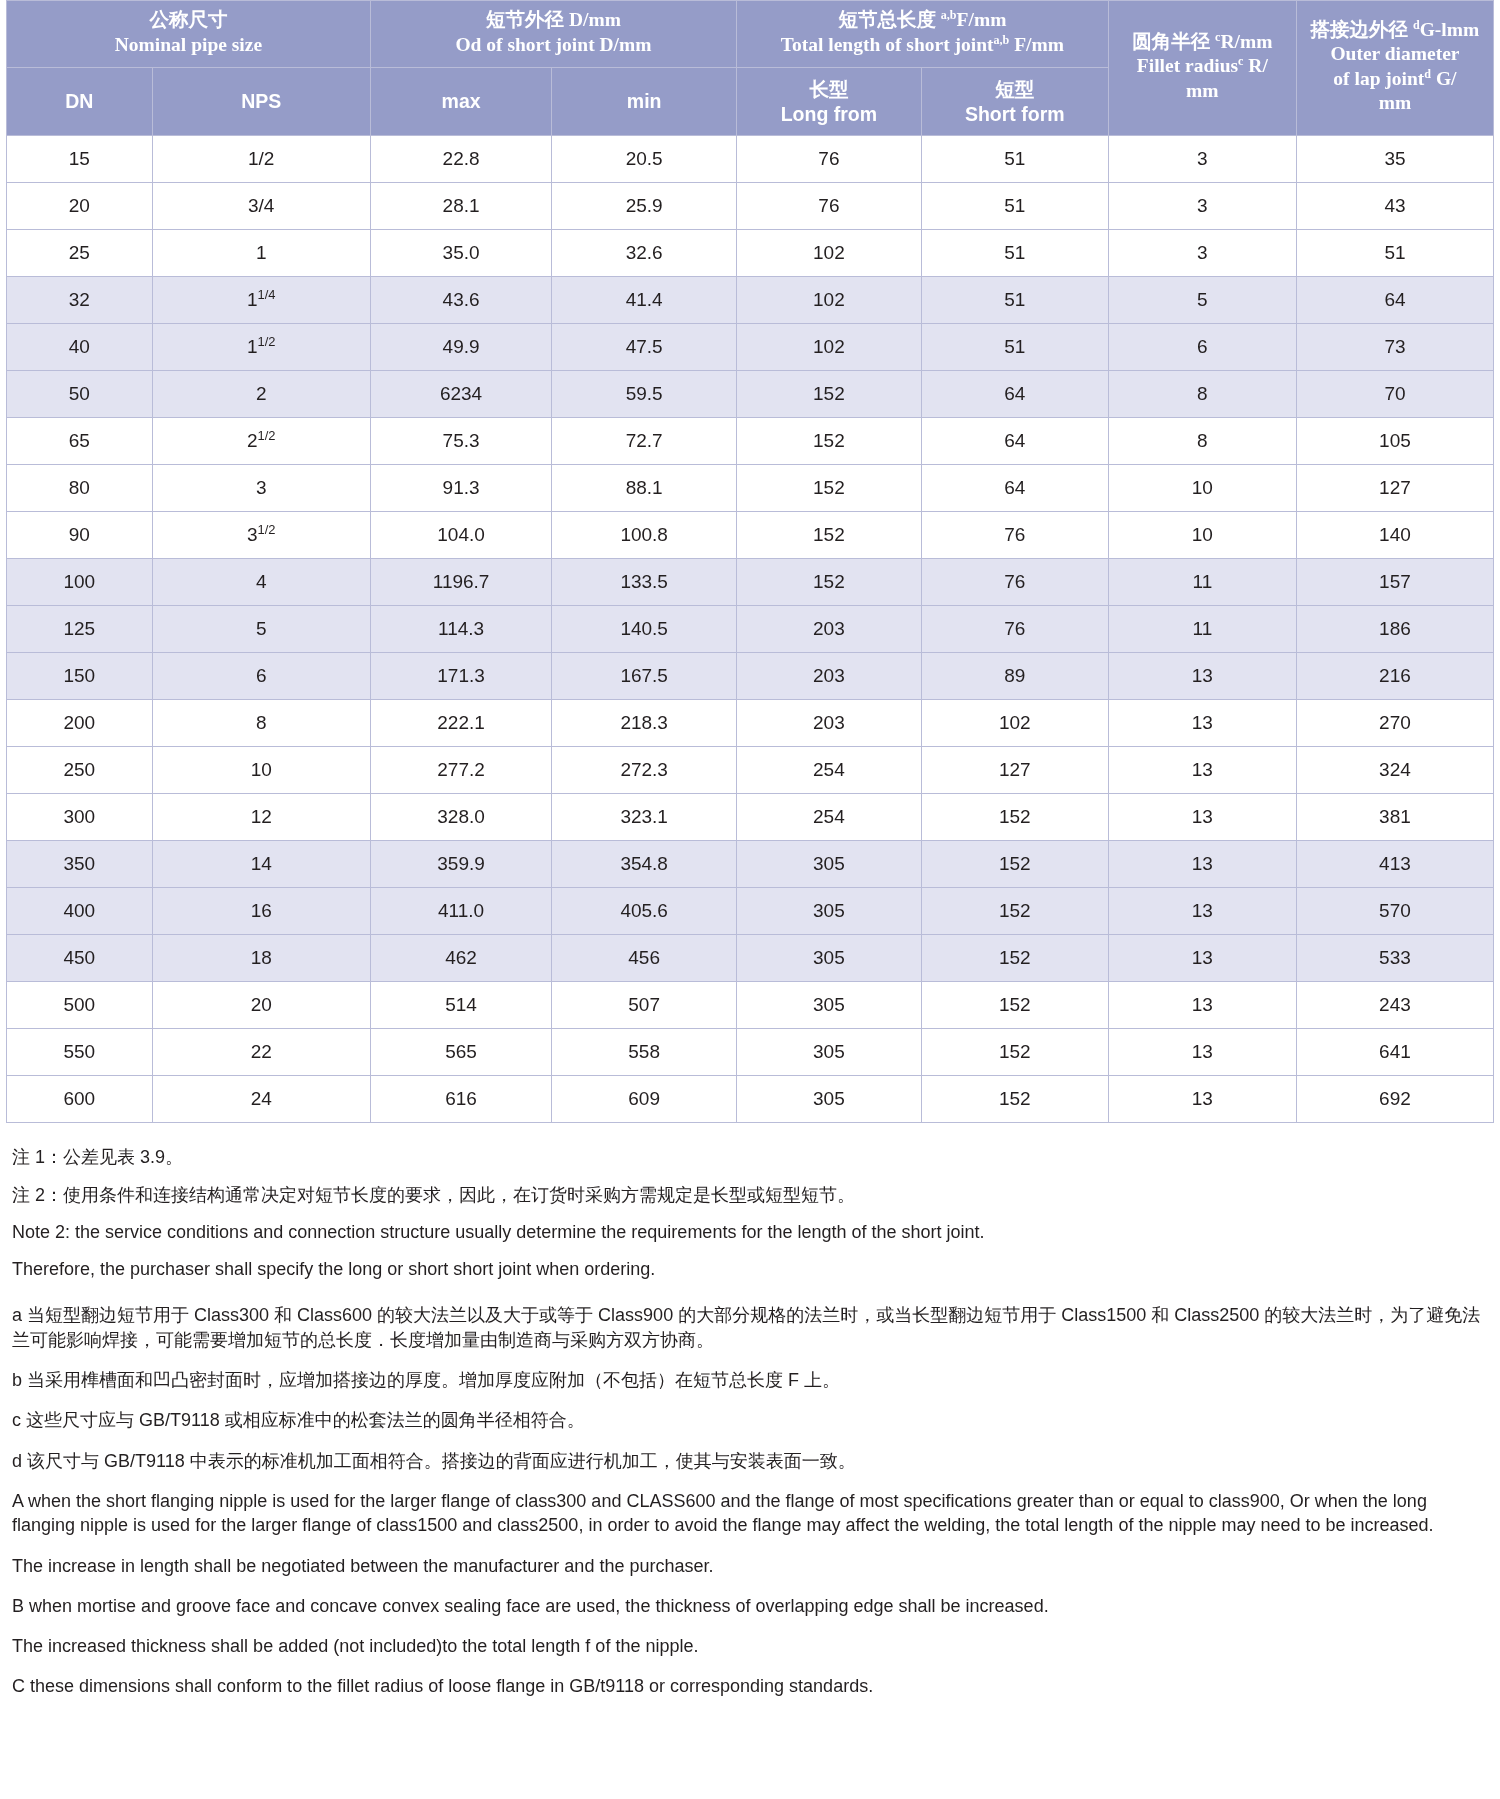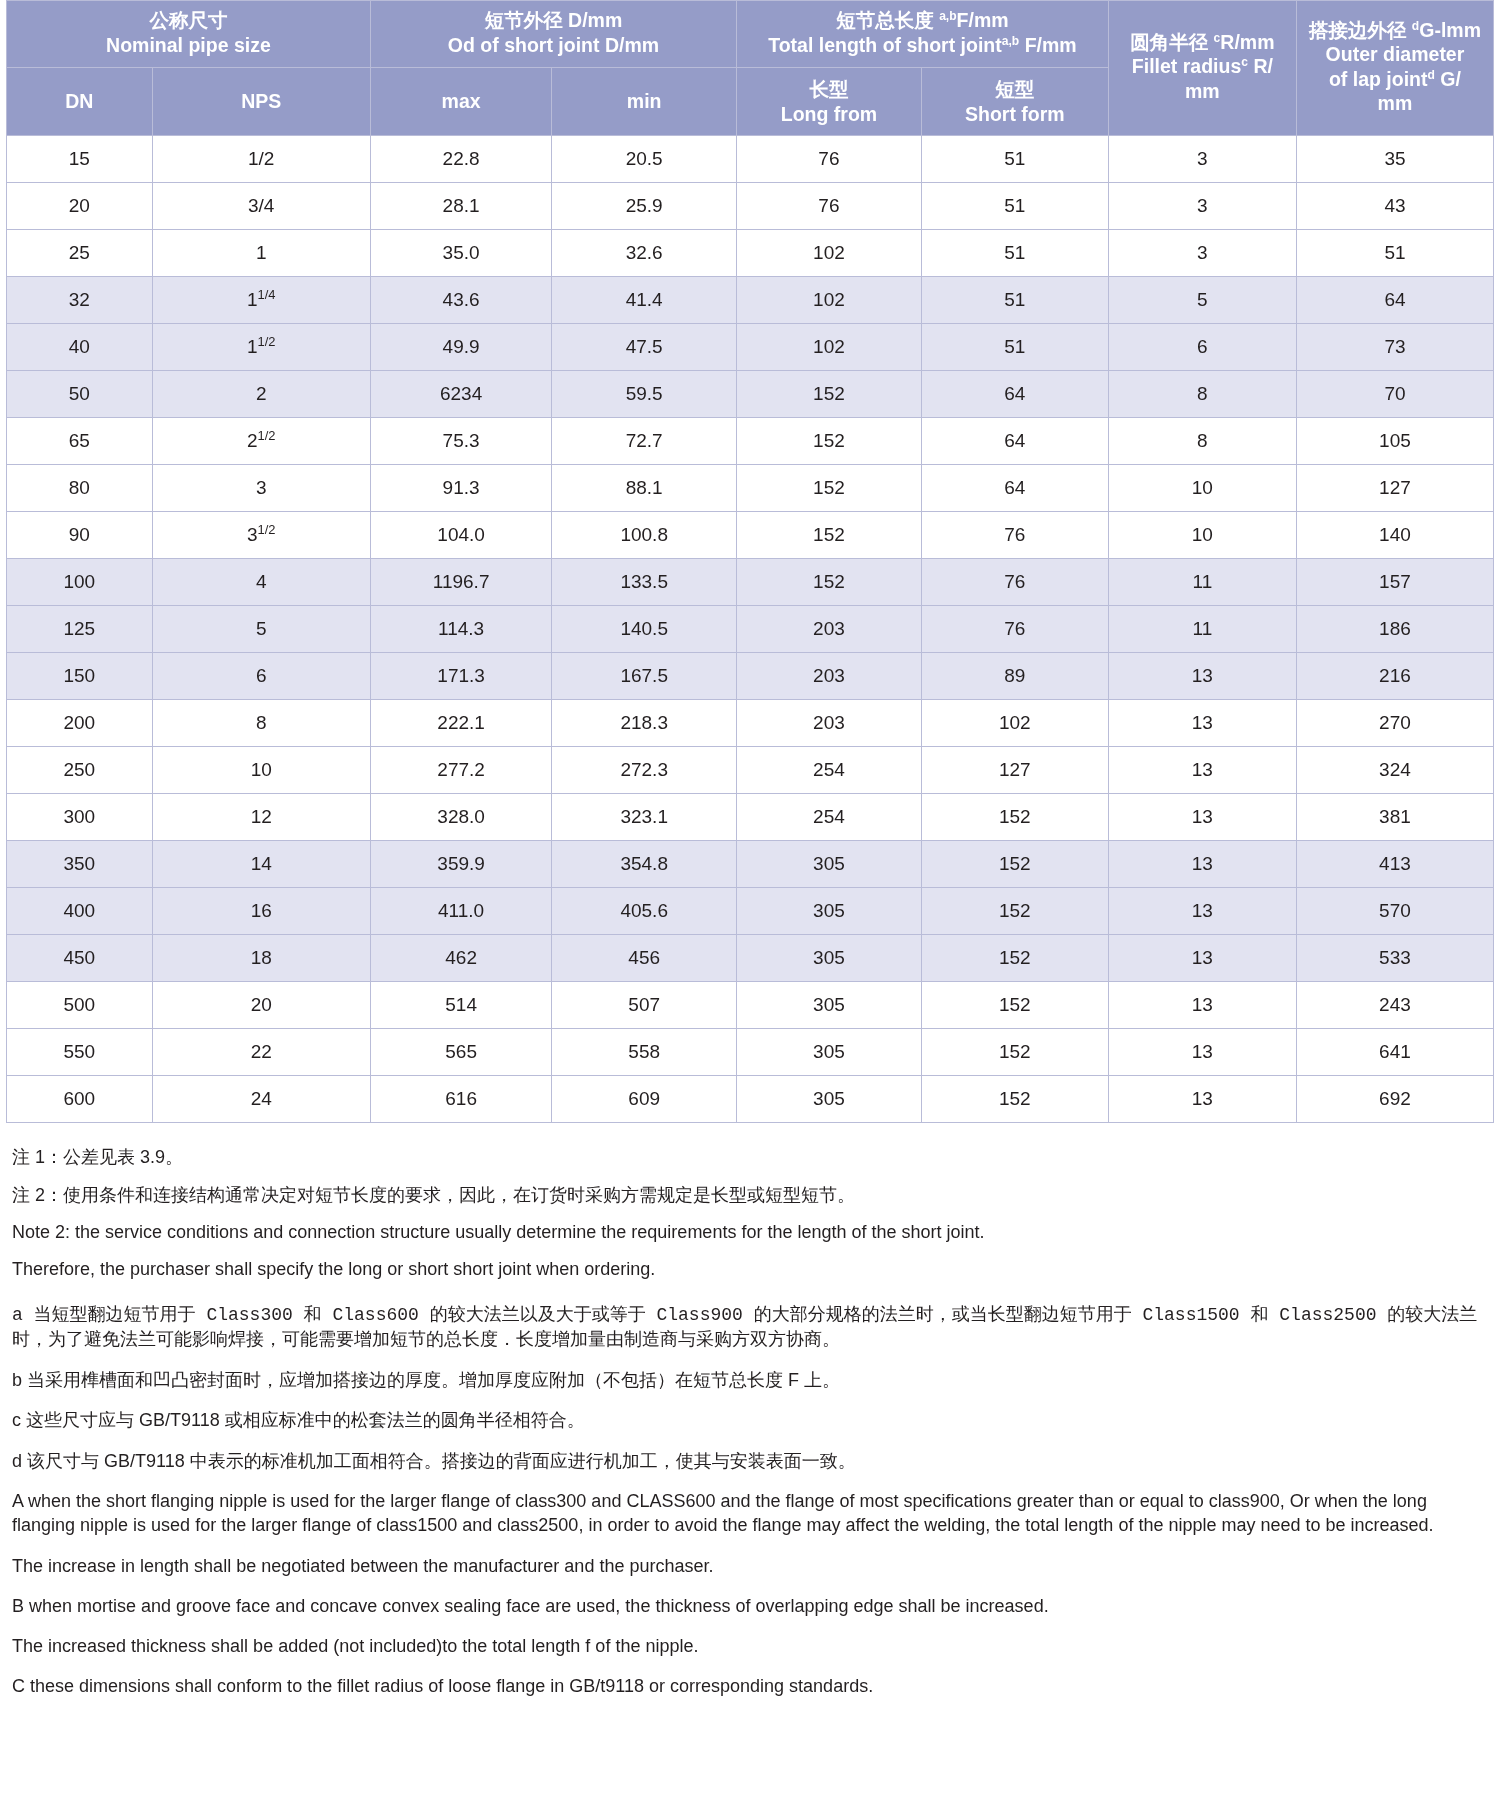--- a/index.html
+++ b/index.html
@@ -39,21 +39,21 @@
     vertical-align: middle;
   }
   thead th {
     background: #959cc8;
     color: #ffffff;
     font-weight: bold;
     font-size: 19.5px;
     line-height: 1.26;
     padding: 7px 4px;
   }
-  thead th.grp { padding-bottom: 10px; }
+  thead th.grp { padding-bottom: 10px; font-family: Liberation Serif, serif; }
   thead tr.sub th { font-size: 19.5px; padding: 9px 4px; }
   thead th .cn { display: block; }
   thead th .en { display: block; }
   sup { font-size: 0.62em; vertical-align: super; line-height: 0; }
 
   tbody td {
     font-size: 19px;
     color: #231f20;
     padding: 11px 4px;
     background: #ffffff;
@@ -66,21 +66,21 @@
     margin: 22px 6px 0 6px;
     font-size: 18px;
     line-height: 1.0;
     color: #231f20;
   }
   .notes p {
     margin: 0 0 16px 0;
     line-height: 1.35;
   }
   .notes p.tight { margin-bottom: 13px; }
-  .notes .block { margin-top: 22px; font-family: Liberation Mono, monospace; }
+  .notes .block { margin-top: 22px; }
 </style>
 </head>
 <body>
 
 <div class="page">
 
   <table class="spec">
     <colgroup>
       <col class="c-dn">
         <col class="c-nps">

